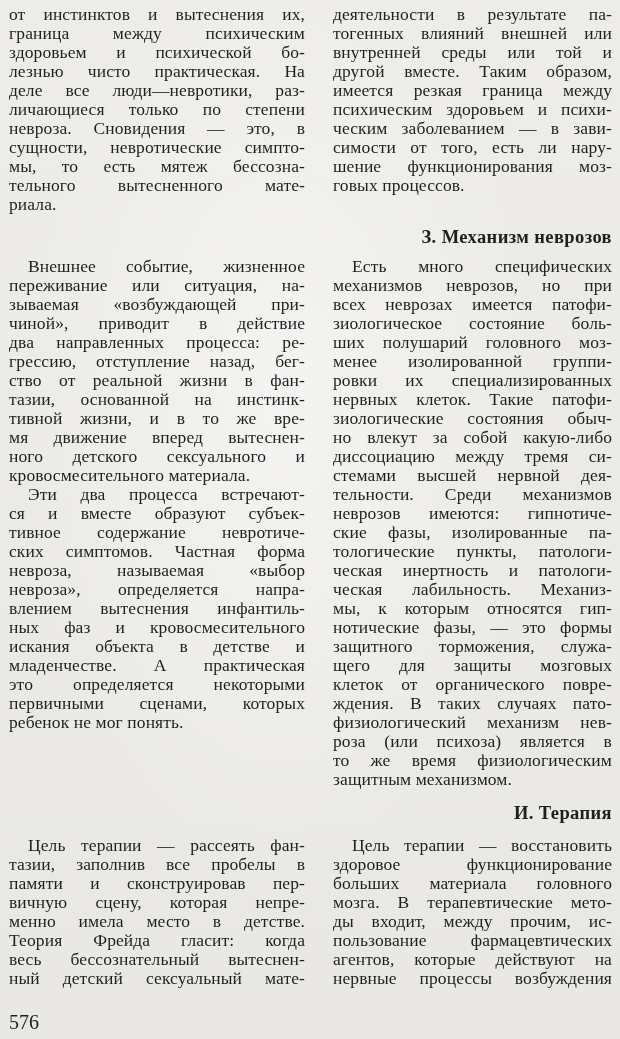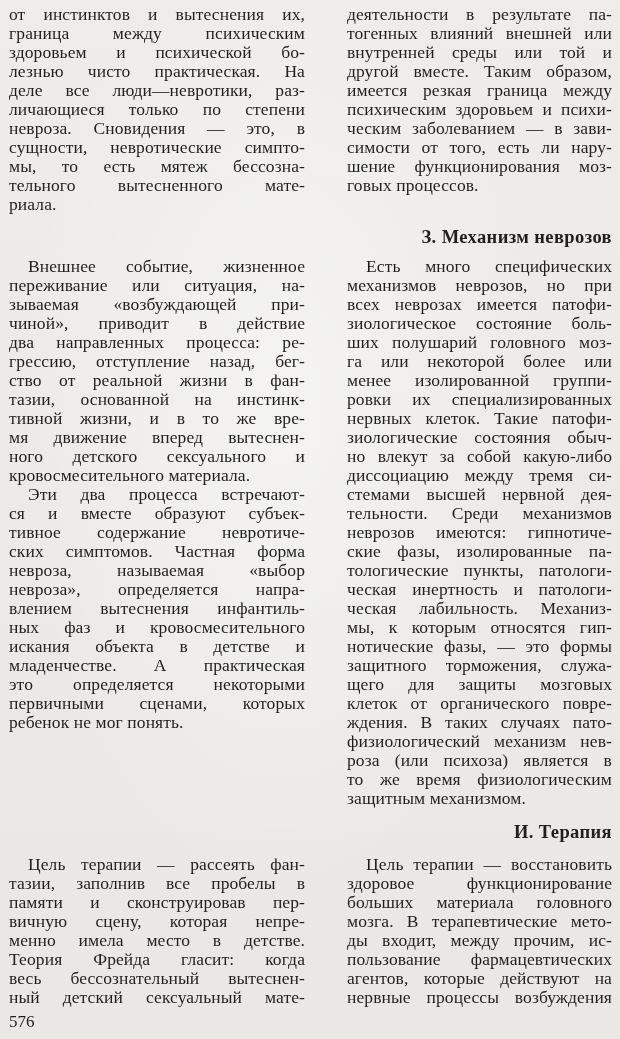--- a/index.html
+++ b/index.html
@@ -15,21 +15,21 @@
     padding: 5px 8px 0 9px;
     background: var(--paper, #f2f1ed);
     background-image: radial-gradient(ellipse at 45% 40%, rgba(255,255,255,0.45) 0%, rgba(255,255,255,0) 55%),
                       linear-gradient(180deg, rgba(0,0,0,0.02) 0%, rgba(0,0,0,0.04) 100%);
     color: var(--ink, #1f1f1f);
     font-family: "Liberation Serif", "DejaVu Serif", serif;
     overflow: hidden;
   }
   .cols {
     display: flex;
-    gap: 42px;
+    gap: 28px;
   }
   .col { min-width: 0; }
   .col.left  { flex: none; width: 296px; }
   .col.right { flex: 1; }
   .para { margin: 0; }
   .tline {
     font-size: 17.5px;
     line-height: 19px;
     letter-spacing: 0.1px;
     text-align: justify;
@@ -43,21 +43,21 @@
     font-size: 18.5px;
     line-height: 22px;
     letter-spacing: 0.4px;
   }
   .heading.h-mechanism { margin: 12px 0 9px; }
   .heading.h-therapy   { margin: 13px 0 12px; }
   .pagenum {
     position: absolute;
     left: 9px;
     bottom: 6px;
-    font-size: 17px;
+    font-size: 20px;
     line-height: 22px;
   }
 </style>
 </head>
 <body>
 
 <div class="page">
 
   <div class="cols">
     <div class="col left">
@@ -125,21 +125,20 @@
           <div class="tline lastline">ребенок не мог понять.</div>
         </div>
       </div>
     <div class="col right">
         <div class="para">
           <div class="tline indent">Есть много специфических</div>
           <div class="tline">механизмов неврозов, но при</div>
           <div class="tline">всех неврозах имеется патофи-</div>
           <div class="tline">зиологическое состояние боль-</div>
           <div class="tline">ших полушарий головного моз-</div>
-          <div class="tline">га или некоторой более или</div>
           <div class="tline">менее изолированной группи-</div>
           <div class="tline">ровки их специализированных</div>
           <div class="tline">нервных клеток. Такие патофи-</div>
           <div class="tline">зиологические состояния обыч-</div>
           <div class="tline">но влекут за собой какую-либо</div>
           <div class="tline">диссоциацию между тремя си-</div>
           <div class="tline">стемами высшей нервной дея-</div>
           <div class="tline">тельности. Среди механизмов</div>
           <div class="tline">неврозов имеются: гипнотиче-</div>
           <div class="tline">ские фазы, изолированные па-</div>

